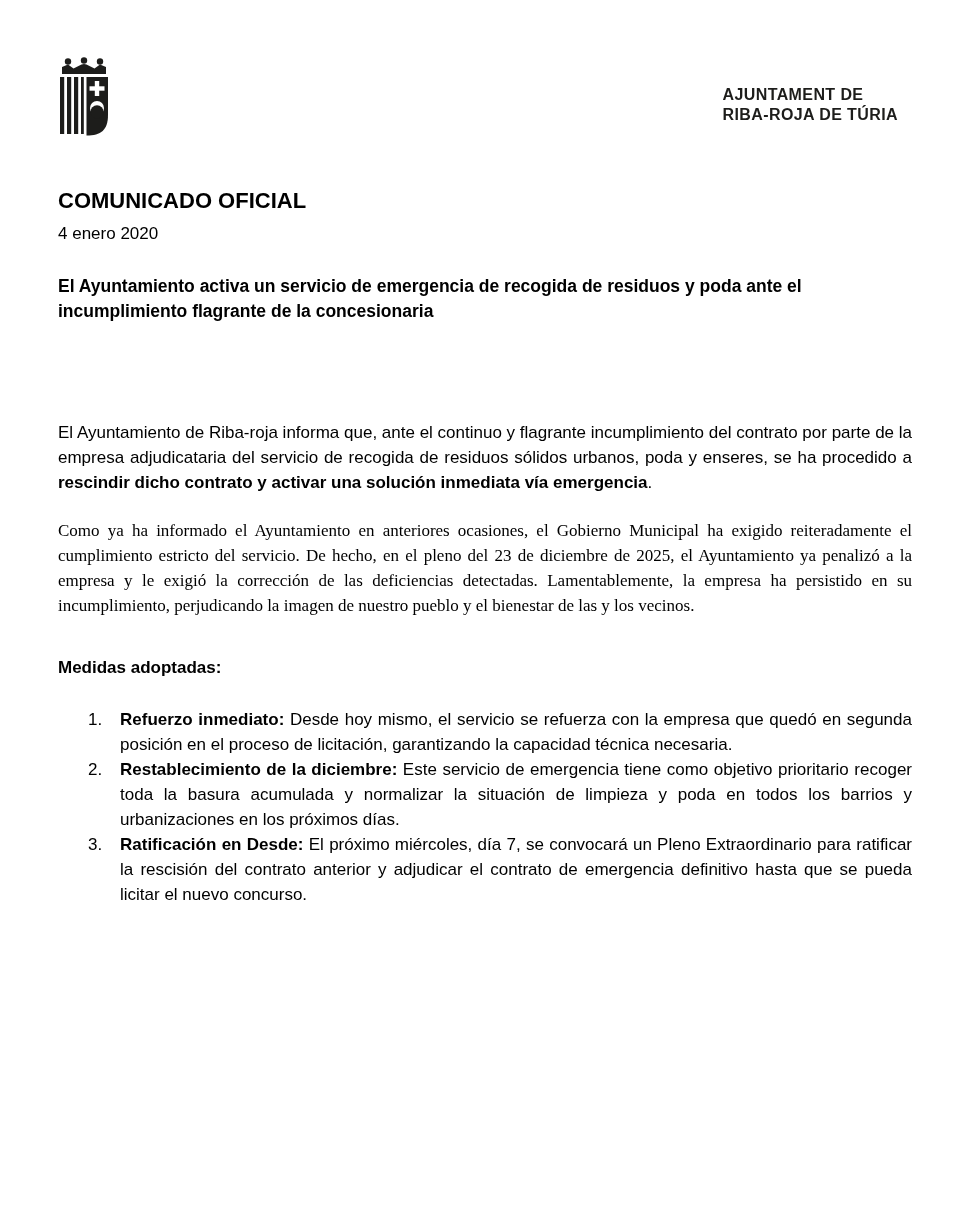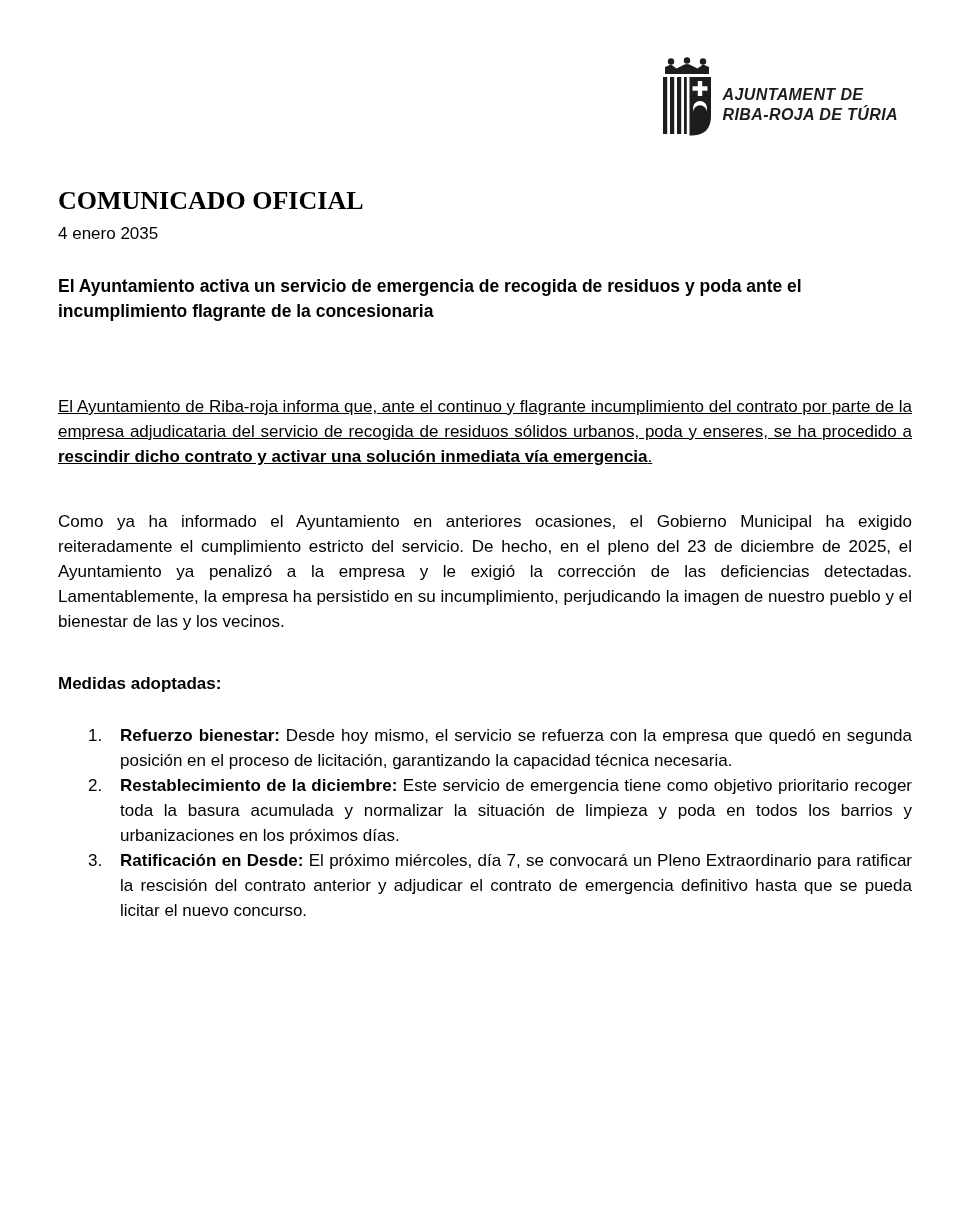--- a/index.html
+++ b/index.html
@@ -13,43 +13,41 @@
   }
   .page {
     width: 972px;
     height: 1230px;
     background: #ffffff;
     padding: 57px 60px 0 58px;
   }
   
   .logo-row {
     display: flex;
-    justify-content: flex-end;
+    justify-content: space-between;
     align-items: center;
     gap: 10px;
     margin-bottom: 44px;
     margin-right: 14px;
-    font-style: italic;
   }
   .crest { display: block; }
   .org-name {
     font-weight: bold;
     font-size: 16px;
     line-height: 20px;
     letter-spacing: 0.4px;
     color: #1d1d1b;
     padding-top: 14px;
   }
   
   .doc-title {
-    font-size: 26px;
+    font-size: 22px;
     line-height: 36px;
     font-weight: bold;
     letter-spacing: 0px;
-    font-family: Liberation Serif, serif;
   }
   .doc-date {
     font-size: 17px;
     line-height: 25px;
     margin-top: 2px;
   }
   
   .headline {
     font-size: 17.5px;
     line-height: 25px;
@@ -57,22 +55,22 @@
     margin-top: 28px;
     max-width: 830px;
   }
   
   .body-text p,
   .measures-list .item-text {
     font-size: 17px;
     line-height: 25px;
     text-align: justify;
   }
-  .p-first { margin-top: 70px; text-decoration: underline; }
-  .p-gap   { margin-top: 40px; }
+  .p-first { margin-top: 96px; }
+  .p-gap   { margin-top: 23px; font-family: Liberation Serif, serif; }
   .measures-heading {
     font-size: 17px;
     line-height: 25px;
     font-weight: bold;
     margin-top: 37px;
   }
   .measures-list { margin-top: 27px; }
   .measure-item {
     display: flex;
     align-items: flex-start;
@@ -115,38 +113,38 @@
       <circle cx="39" cy="51" r="7" fill="#ffffff"></circle>
       <circle cx="39" cy="54.8" r="6.6" fill="#1d1d1b"></circle>
     </svg>
     <div class="org-name">
       <div>AJUNTAMENT DE</div>
       <div>RIBA-ROJA DE TÚRIA</div>
     </div>
   </div>
 
   <h1 class="doc-title">COMUNICADO OFICIAL</h1>
-  <div class="doc-date">4 enero 2035</div>
+  <div class="doc-date">4 enero 2020</div>
 
   <h2 class="headline">El Ayuntamiento activa un servicio de emergencia de recogida de residuos y poda ante el incumplimiento flagrante de la concesionaria</h2>
 
   <div class="body-text">
 
     <p class="p-first"><span>El Ayuntamiento de Riba-roja informa que, ante el continuo y flagrante incumplimiento del contrato por parte de la empresa adjudicataria del servicio de recogida de residuos sólidos urbanos, poda y enseres, se ha procedido a </span><strong>rescindir dicho contrato y activar una solución inmediata vía emergencia</strong><span>.</span></p>
 
     <p class="p-gap">Como ya ha informado el Ayuntamiento en anteriores ocasiones, el Gobierno Municipal ha exigido reiteradamente el cumplimiento estricto del servicio. De hecho, en el pleno del 23 de diciembre de 2025, el Ayuntamiento ya penalizó a la empresa y le exigió la corrección de las deficiencias detectadas. Lamentablemente, la empresa ha persistido en su incumplimiento, perjudicando la imagen de nuestro pueblo y el bienestar de las y los vecinos.</p>
 
 
     <p class="measures-heading">Medidas adoptadas:</p>
 
     <div class="measures-list">
 
       <div class="measure-item">
         <span class="measure-number">1.</span>
-        <span class="item-text"><strong>Refuerzo bienestar:</strong><span> Desde hoy mismo, el servicio se refuerza con la empresa que quedó en segunda posición en el proceso de licitación, garantizando la capacidad técnica necesaria.</span></span>
+        <span class="item-text"><strong>Refuerzo inmediato:</strong><span> Desde hoy mismo, el servicio se refuerza con la empresa que quedó en segunda posición en el proceso de licitación, garantizando la capacidad técnica necesaria.</span></span>
       </div>
 
       <div class="measure-item">
         <span class="measure-number">2.</span>
         <span class="item-text"><strong>Restablecimiento de la diciembre:</strong><span> Este servicio de emergencia tiene como objetivo prioritario recoger toda la basura acumulada y normalizar la situación de limpieza y poda en todos los barrios y urbanizaciones en los próximos días.</span></span>
       </div>
 
       <div class="measure-item">
         <span class="measure-number">3.</span>
         <span class="item-text"><strong>Ratificación en Desde:</strong><span> El próximo miércoles, día 7, se convocará un Pleno Extraordinario para ratificar la rescisión del contrato anterior y adjudicar el contrato de emergencia definitivo hasta que se pueda licitar el nuevo concurso.</span></span>

